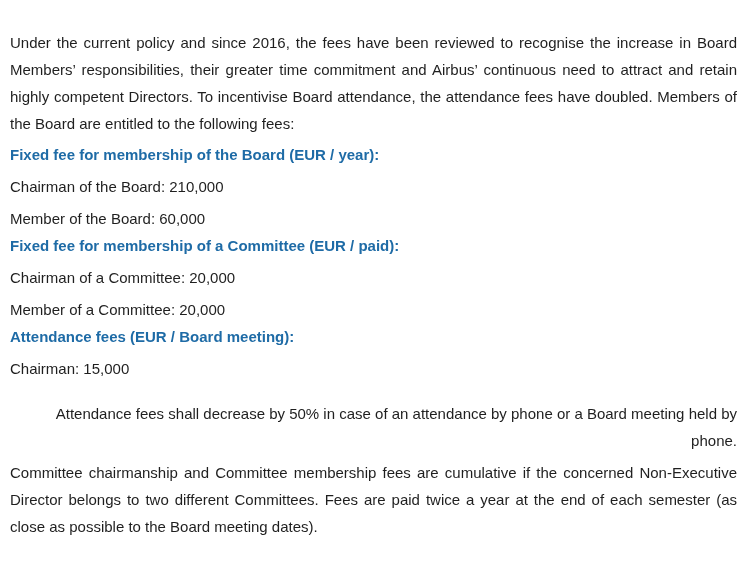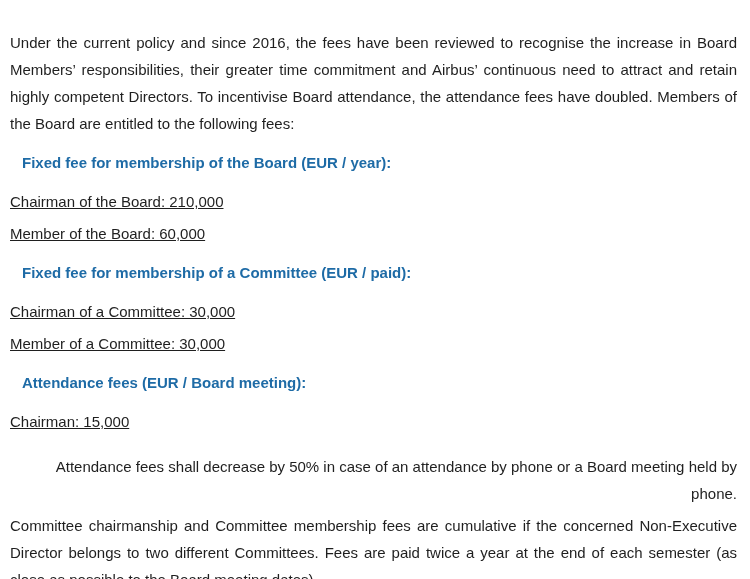--- a/index.html
+++ b/index.html
@@ -18,29 +18,28 @@
     line-height: 27px;
     color: #1f1f1f;
     box-sizing: border-box;
     padding: 29px 13px 0 10px;
   }
   .intro-paragraph {
     margin: 0 0 4px 0;
     text-align: justify;
   }
   .section-heading {
-    margin: 12px;
+    margin: 0;
     font-weight: bold;
     color: #1e6ba6;
     font-size: 15px;
     line-height: 27px;
   }
   .fee-line {
     margin: 5px 0 0 0;
-    text-decoration: underline;
   }
   .closing-paragraph {
     text-align: justify;
   }
   .closing-paragraph.first {
     margin: 18px 0 0 0;
     text-align: right;
   }
   .closing-paragraph.second {
     margin: 5px 0 0 0;
@@ -51,22 +50,22 @@
 
 <div class="page">
 
   <p class="intro-paragraph">Under the current policy and since 2016, the fees have been reviewed to recognise the increase in Board Members’ responsibilities, their greater time commitment and Airbus’ continuous need to attract and retain highly competent Directors. To incentivise Board attendance, the attendance fees have doubled. Members of the Board are entitled to the following fees:</p>
 
   <p class="section-heading">Fixed fee for membership of the Board (EUR / year):</p>
   <p class="fee-line">Chairman of the Board: 210,000</p>
   <p class="fee-line">Member of the Board: 60,000</p>
 
   <p class="section-heading">Fixed fee for membership of a Committee (EUR / paid):</p>
-  <p class="fee-line">Chairman of a Committee: 30,000</p>
-  <p class="fee-line">Member of a Committee: 30,000</p>
+  <p class="fee-line">Chairman of a Committee: 20,000</p>
+  <p class="fee-line">Member of a Committee: 20,000</p>
 
   <p class="section-heading">Attendance fees (EUR / Board meeting):</p>
   <p class="fee-line">Chairman: 15,000</p>
 
   <p class="closing-paragraph first">Attendance fees shall decrease by 50% in case of an attendance by phone or a Board meeting held by phone.</p>
   <p class="closing-paragraph second">Committee chairmanship and Committee membership fees are cumulative if the concerned Non-Executive Director belongs to two different Committees. Fees are paid twice a year at the end of each semester (as close as possible to the Board meeting dates).</p>
 
 </div>
 
 </body></html>

